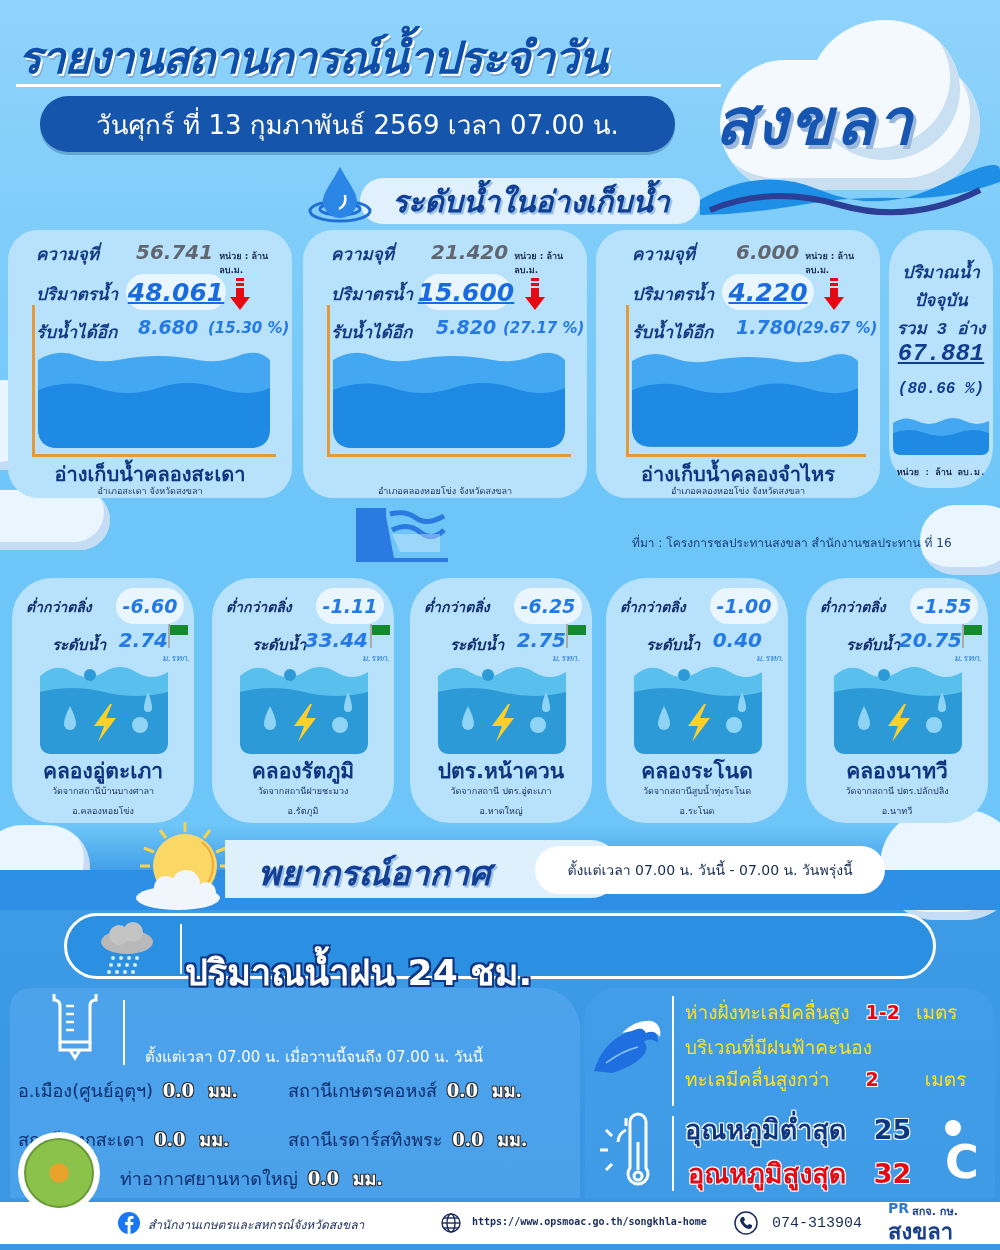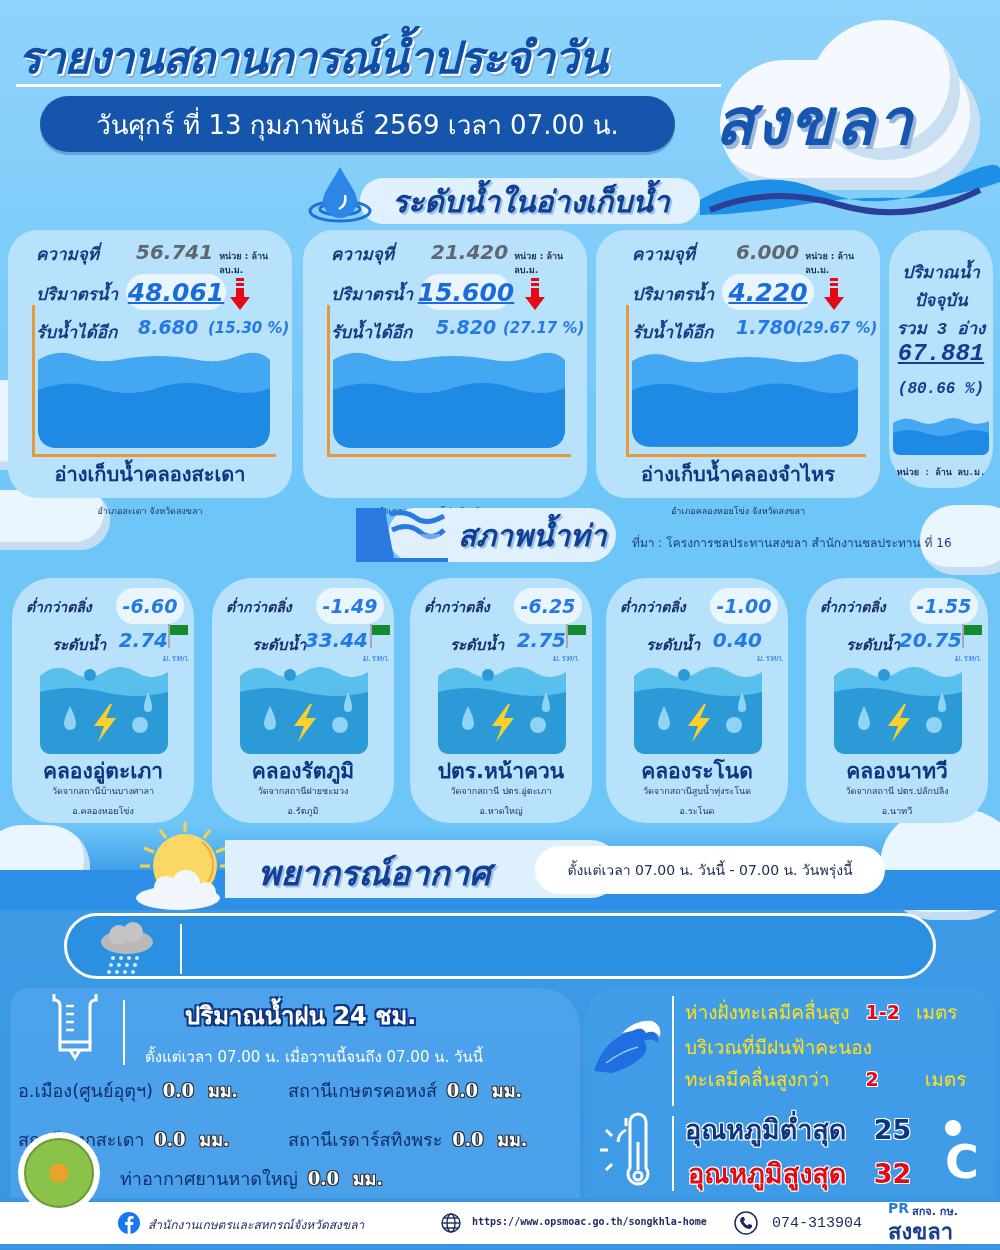--- a/index.html
+++ b/index.html
@@ -43,21 +43,21 @@
   .unit-tiny { font-size: 9px; font-weight: bold; color: #1d2f55; margin-left: 6px; }
   .vol-pill { position: absolute; height: 36px; border-radius: 18px; background: #e9f6ff; display: flex; align-items: center; justify-content: center;
     font-size: 25px; font-weight: bold; font-style: italic; color: #1a6be0; text-decoration: underline; text-decoration-thickness: 2px; }
   .down-arrow { position: absolute; width: 20px; height: 34px; }
   .free-val { font-size: 19px; font-style: italic; font-weight: bold; color: #2379e6; }
   .pct-val { font-size: 15px; font-style: italic; font-weight: bold; color: #2379e6; }
   .axis-v { position: absolute; width: 3px; background: #e49a38; }
   .axis-h { position: absolute; height: 3px; background: #e49a38; }
   .tank { position: absolute; }
   .res-name { position: absolute; left: 0; right: 0; text-align: center; font-size: 20px; font-weight: bold; color: #0f3680; }
-  .res-loc { position: absolute; left: 0; right: 0; text-align: center; font-size: 9px; color: #1d3262; margin-top: 20px; }
+  .res-loc { position: absolute; left: 0; right: 0; text-align: center; font-size: 9px; color: #1d3262; }
 
   .total-card { position: absolute; left: 889px; top: 230px; width: 104px; height: 258px; border-radius: 40px; background: #b8e2fb; text-align: center; font-family: Liberation Mono, monospace; }
   .total-card .t1 { position: absolute; left: 0; right: 0; font-size: 17px; font-style: italic; font-weight: bold; color: #143c85; }
   .total-card .tval { position: absolute; left: 0; right: 0; top: 110px; font-size: 24px; font-weight: bold; font-style: italic; color: #123e92; text-decoration: underline; }
   .total-card .tpct { position: absolute; left: 0; right: 0; top: 150px; font-size: 16px; font-weight: bold; font-style: italic; color: #123e92; }
   .total-card .tunit { position: absolute; left: 0; right: 0; top: 235px; font-size: 9px; font-weight: bold; color: #1d2f55; }
 
   
   .st-card { position: absolute; top: 578px; width: 182px; height: 245px; border-radius: 40px; background: #b8e2fb; }
   .st-below { position: absolute; left: 14px; top: 18px; font-size: 14px; font-style: italic; font-weight: bold; color: #132f6e; }
@@ -78,21 +78,21 @@
   .wx-time { position: absolute; left: 535px; top: 846px; width: 350px; height: 48px; border-radius: 24px; background: #fff;
     display: flex; align-items: center; justify-content: center; font-size: 14px; color: #152a52; }
   .wx-src { position: absolute; left: 640px; top: 896px; font-size: 13px; color: #fff; }
   .wx-box { position: absolute; left: 64px; top: 913px; width: 872px; height: 66px; border-radius: 33px; border: 3px solid #fff; background: #2b8fe2; }
   .wx-line { position: absolute; left: 172px; font-size: 17px; color: #fff; }
   .hl-green { font-size: 22px; font-weight: bold; color: #fff; -webkit-text-stroke: 0; text-shadow: 0 0 0 #17873a, 1px 1px 0 #17873a, -1px -1px 0 #17873a, 1px -1px 0 #17873a, -1px 1px 0 #17873a; background: transparent; padding: 0 2px; }
   .hl-yellow { font-size: 19px; font-weight: bold; color: #ffe11a; text-shadow: 1px 1px 0 #1c2a55, -1px -1px 0 #1c2a55, 1px -1px 0 #1c2a55, -1px 1px 0 #1c2a55; margin: 0 10px; }
 
   .rain-panel { position: absolute; left: 10px; top: 988px; width: 570px; height: 210px; border-radius: 20px 40px 0 0; background: rgba(90,170,240,0.55); }
   .sea-panel { position: absolute; left: 585px; top: 988px; width: 410px; height: 210px; border-radius: 30px 30px 0 0; background: rgba(70,160,235,0.55); }
-  .rain-title { position: absolute; left: 185px; top: 996px; font-size: 24px; font-weight: bold; color: #fff; text-shadow: 2px 2px 0 #0f3580, -2px -2px 0 #0f3580, 2px -2px 0 #0f3580, -2px 2px 0 #0f3580; }
+  .rain-title { position: absolute; left: 185px; top: 944px; font-size: 36px; font-weight: bold; color: #fff; text-shadow: 2px 2px 0 #0f3580, -2px -2px 0 #0f3580, 2px -2px 0 #0f3580, -2px 2px 0 #0f3580; }
   .rain-sub { position: absolute; left: 145px; top: 1045px; font-size: 15px; color: #fff; }
   .rain-row { position: absolute; font-size: 18px; color: #0f2f6e; white-space: nowrap; }
   .rain-row .v { font-family: "DejaVu Serif", serif; font-weight: bold; color: #fff; text-shadow: 1px 1px 0 #333, -1px -1px 0 #333, 1px -1px 0 #333, -1px 1px 0 #333; margin: 0 4px; }
 
   .sea-line { position: absolute; left: 685px; font-size: 19px; color: #ffe11a; white-space: nowrap; }
   .sea-line .red { color: #e50914; font-weight: bold; text-shadow: 1px 1px 0 #fff, -1px -1px 0 #fff, 1px -1px 0 #fff, -1px 1px 0 #fff; margin: 0 10px; }
   .temp-min { position: absolute; left: 685px; top: 1108px; font-size: 27px; color: #0f3680; font-weight: bold; text-shadow: 1px 1px 0 #fff, -1px -1px 0 #fff, 1px -1px 0 #fff, -1px 1px 0 #fff; }
   .temp-max { position: absolute; left: 688px; top: 1152px; font-size: 27px; color: #e50914; font-weight: bold; text-shadow: 1px 1px 0 #fff, -1px -1px 0 #fff, 1px -1px 0 #fff, -1px 1px 0 #fff; }
   .deg-c { position: absolute; left: 945px; top: 1135px; font-size: 46px; font-weight: bold; color: #fff; }
   .deg-dot { position: absolute; left: 945px; top: 1120px; width: 16px; height: 16px; border-radius: 50%; background: #fff; }
@@ -260,23 +260,20 @@
     <div class="t1" style="top:84px;">รวม 3 อ่าง</div>
     <div class="tval">67.881</div>
     <div class="tpct">(80.66  %)</div>
     <svg style="position:absolute;left:4px;top:185px;width:96px;height:40px;" viewBox="0 0 96 40">
       <path d="M0 8 Q12 0 24 6 T48 6 T72 6 T96 6 L96 32 Q96 40 88 40 L8 40 Q0 40 0 32Z" fill="#44a7f2"></path>
       <path d="M0 18 Q16 12 32 18 T64 18 T96 18 L96 32 Q96 40 88 40 L8 40 Q0 40 0 32Z" fill="#1e8ae4"></path>
     </svg>
     <div class="tunit">หน่วย : ล้าน ลบ.ม.</div>
   </div>
 
-  <div class="sec-pill" style="left:388px;top:508px;width:228px;height:54px;border-radius:27px;">
-    <span class="sec-title" style="margin-left:70px;">สภาพน้ำท่า</span>
-  </div>
   <svg style="position:absolute;left:356px;top:508px;width:92px;height:54px;" viewBox="0 0 92 54">
     <path d="M0 0 L30 0 L30 8 L38 50 L92 50 L92 54 L0 54Z" fill="#2a7ae2"></path>
     <path d="M34 6 Q50 2 60 10 T88 8" stroke="#2a7ae2" stroke-width="5" fill="none"></path>
     <path d="M36 22 Q52 14 64 24 T88 22" stroke="#2a7ae2" stroke-width="5" fill="none"></path>
     <path d="M36 26 L84 26 L84 44 L44 44Z" fill="#e0f1fd" opacity="0.4"></path>
   </svg>
   <div class="src-note" style="left:632px;top:533px;">ที่มา : โครงการชลประทานสงขลา สำนักงานชลประทาน ที่ 16</div>
 
   <div class="st-card" style="left:12px;">
     <div class="st-below">ต่ำกว่าตลิ่ง</div>
@@ -297,21 +294,21 @@
       <circle cx="100" cy="63" r="8" fill="#8fd4f4"></circle>
       <polygon points="70,42 54,64 64,64 58,80 76,56 66,56 72,42" fill="#fbd02a"></polygon>
     </svg>
     <div class="st-name">คลองอู่ตะเภา</div>
     <div class="st-src">วัดจากสถานีบ้านบางศาลา</div>
     <div class="st-amp">อ.คลองหอยโข่ง</div>
   </div>
 
   <div class="st-card" style="left:212px;">
     <div class="st-below">ต่ำกว่าตลิ่ง</div>
-    <div class="st-pill">-1.49</div>
+    <div class="st-pill">-1.11</div>
     <div class="st-level-lbl">ระดับน้ำ</div>
     <div class="st-level" style="left:92px;width:64px;">33.44</div>
     <svg class="flag" style="left:158px;" viewBox="0 0 20 24">
         <rect x="0" y="0" width="2" height="24" fill="#aaa"></rect>
         <rect x="2" y="1" width="18" height="10" fill="#138a2e"></rect>
       </svg>
     <div class="msl" style="left:150px;">ม.รทก.</div>
     <svg class="st-icon" viewBox="0 0 128 92">
       <path d="M0 14 Q16 0 32 10 T64 10 T96 10 T128 10 L128 80 Q128 92 116 92 L12 92 Q0 92 0 80Z" fill="#59bfed"></path>
       <path d="M0 30 Q32 22 64 30 T128 30 L128 80 Q128 92 116 92 L12 92 Q0 92 0 80Z" fill="#2d9ad8"></path>

